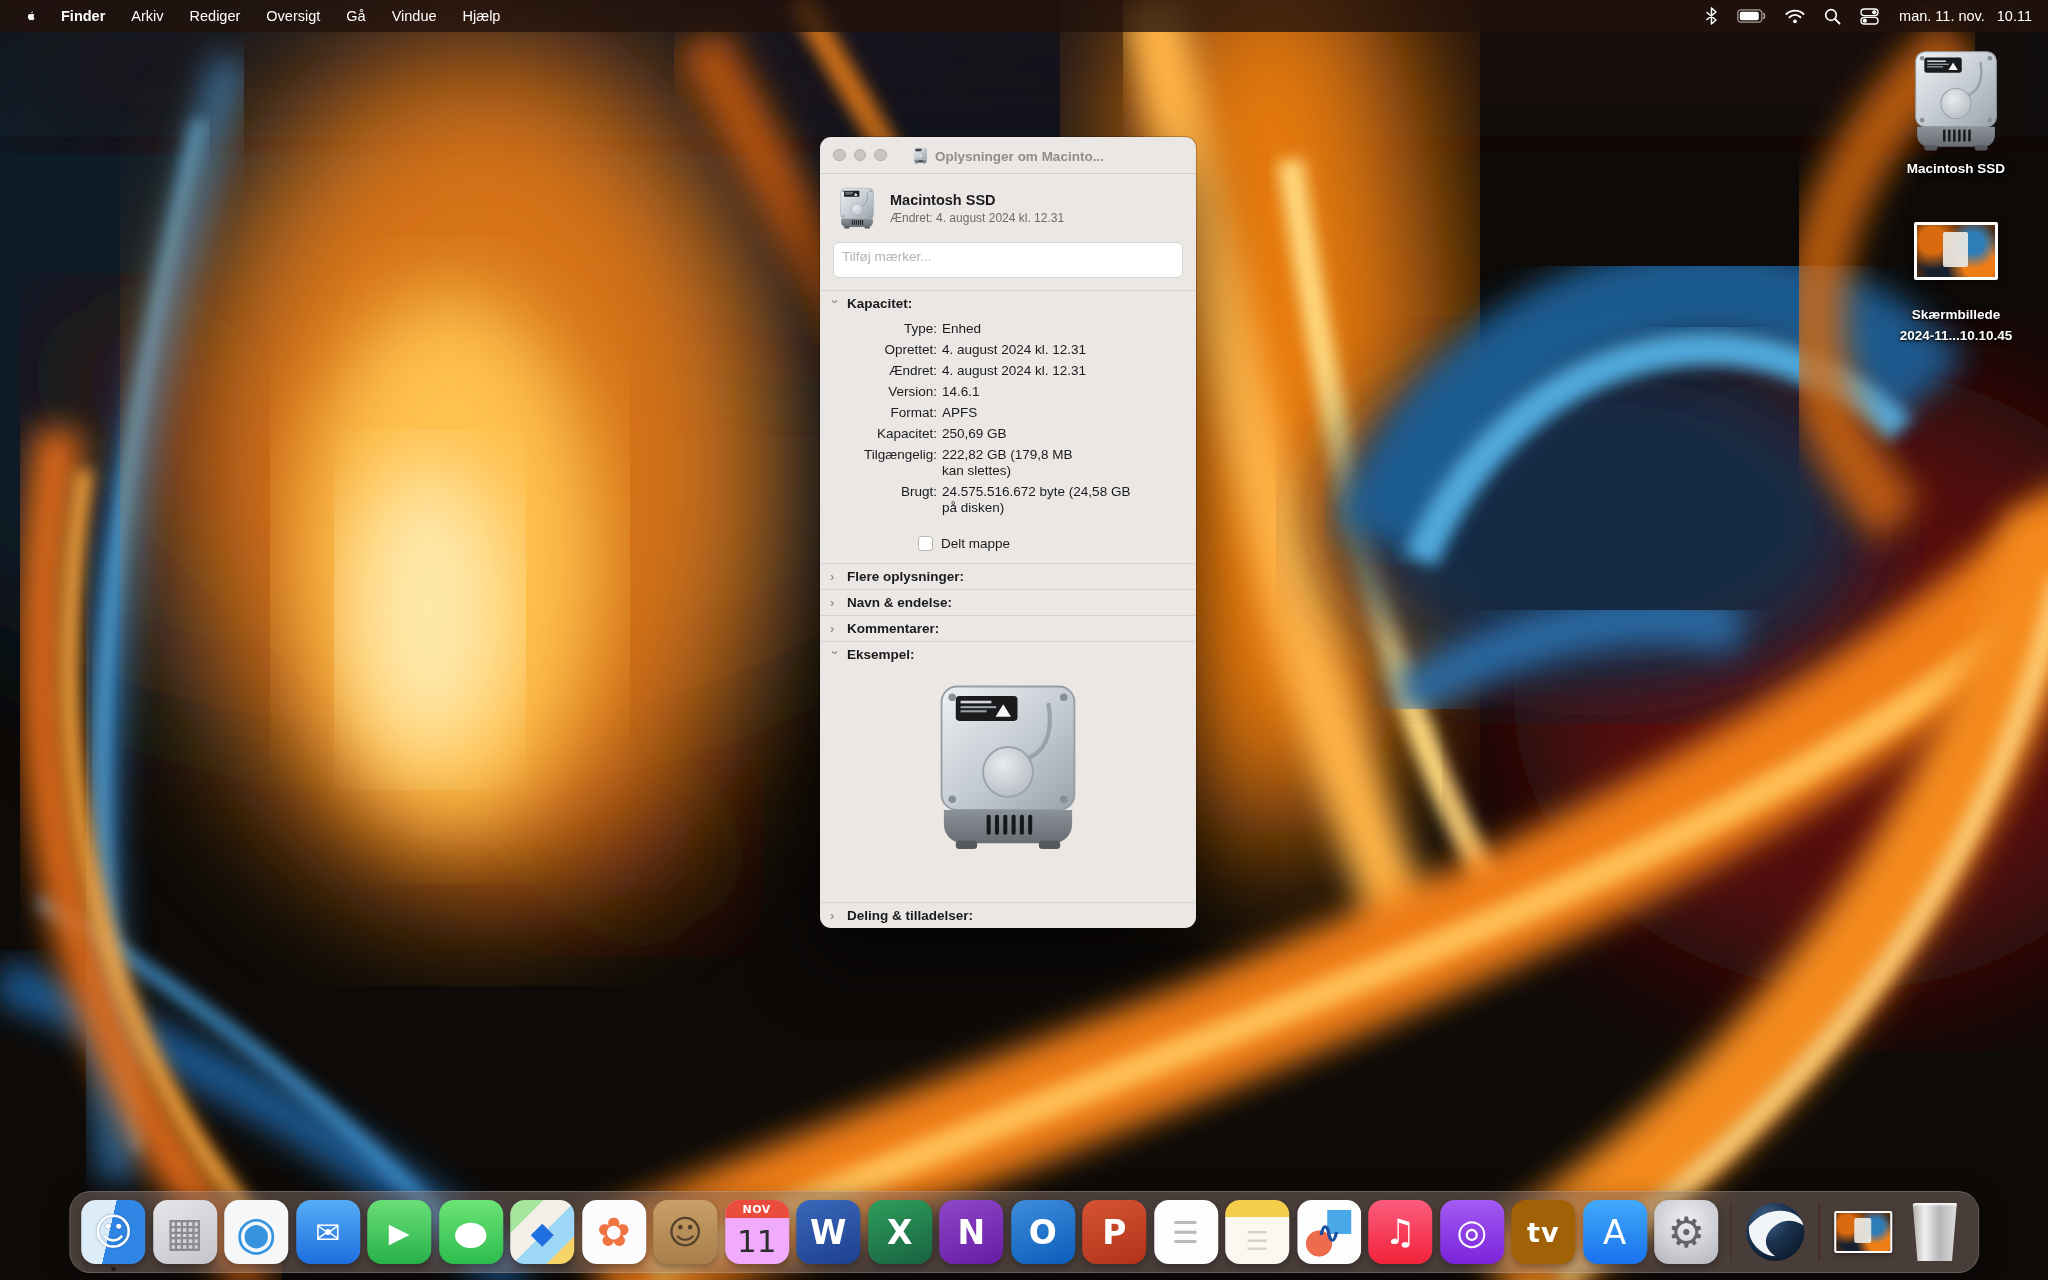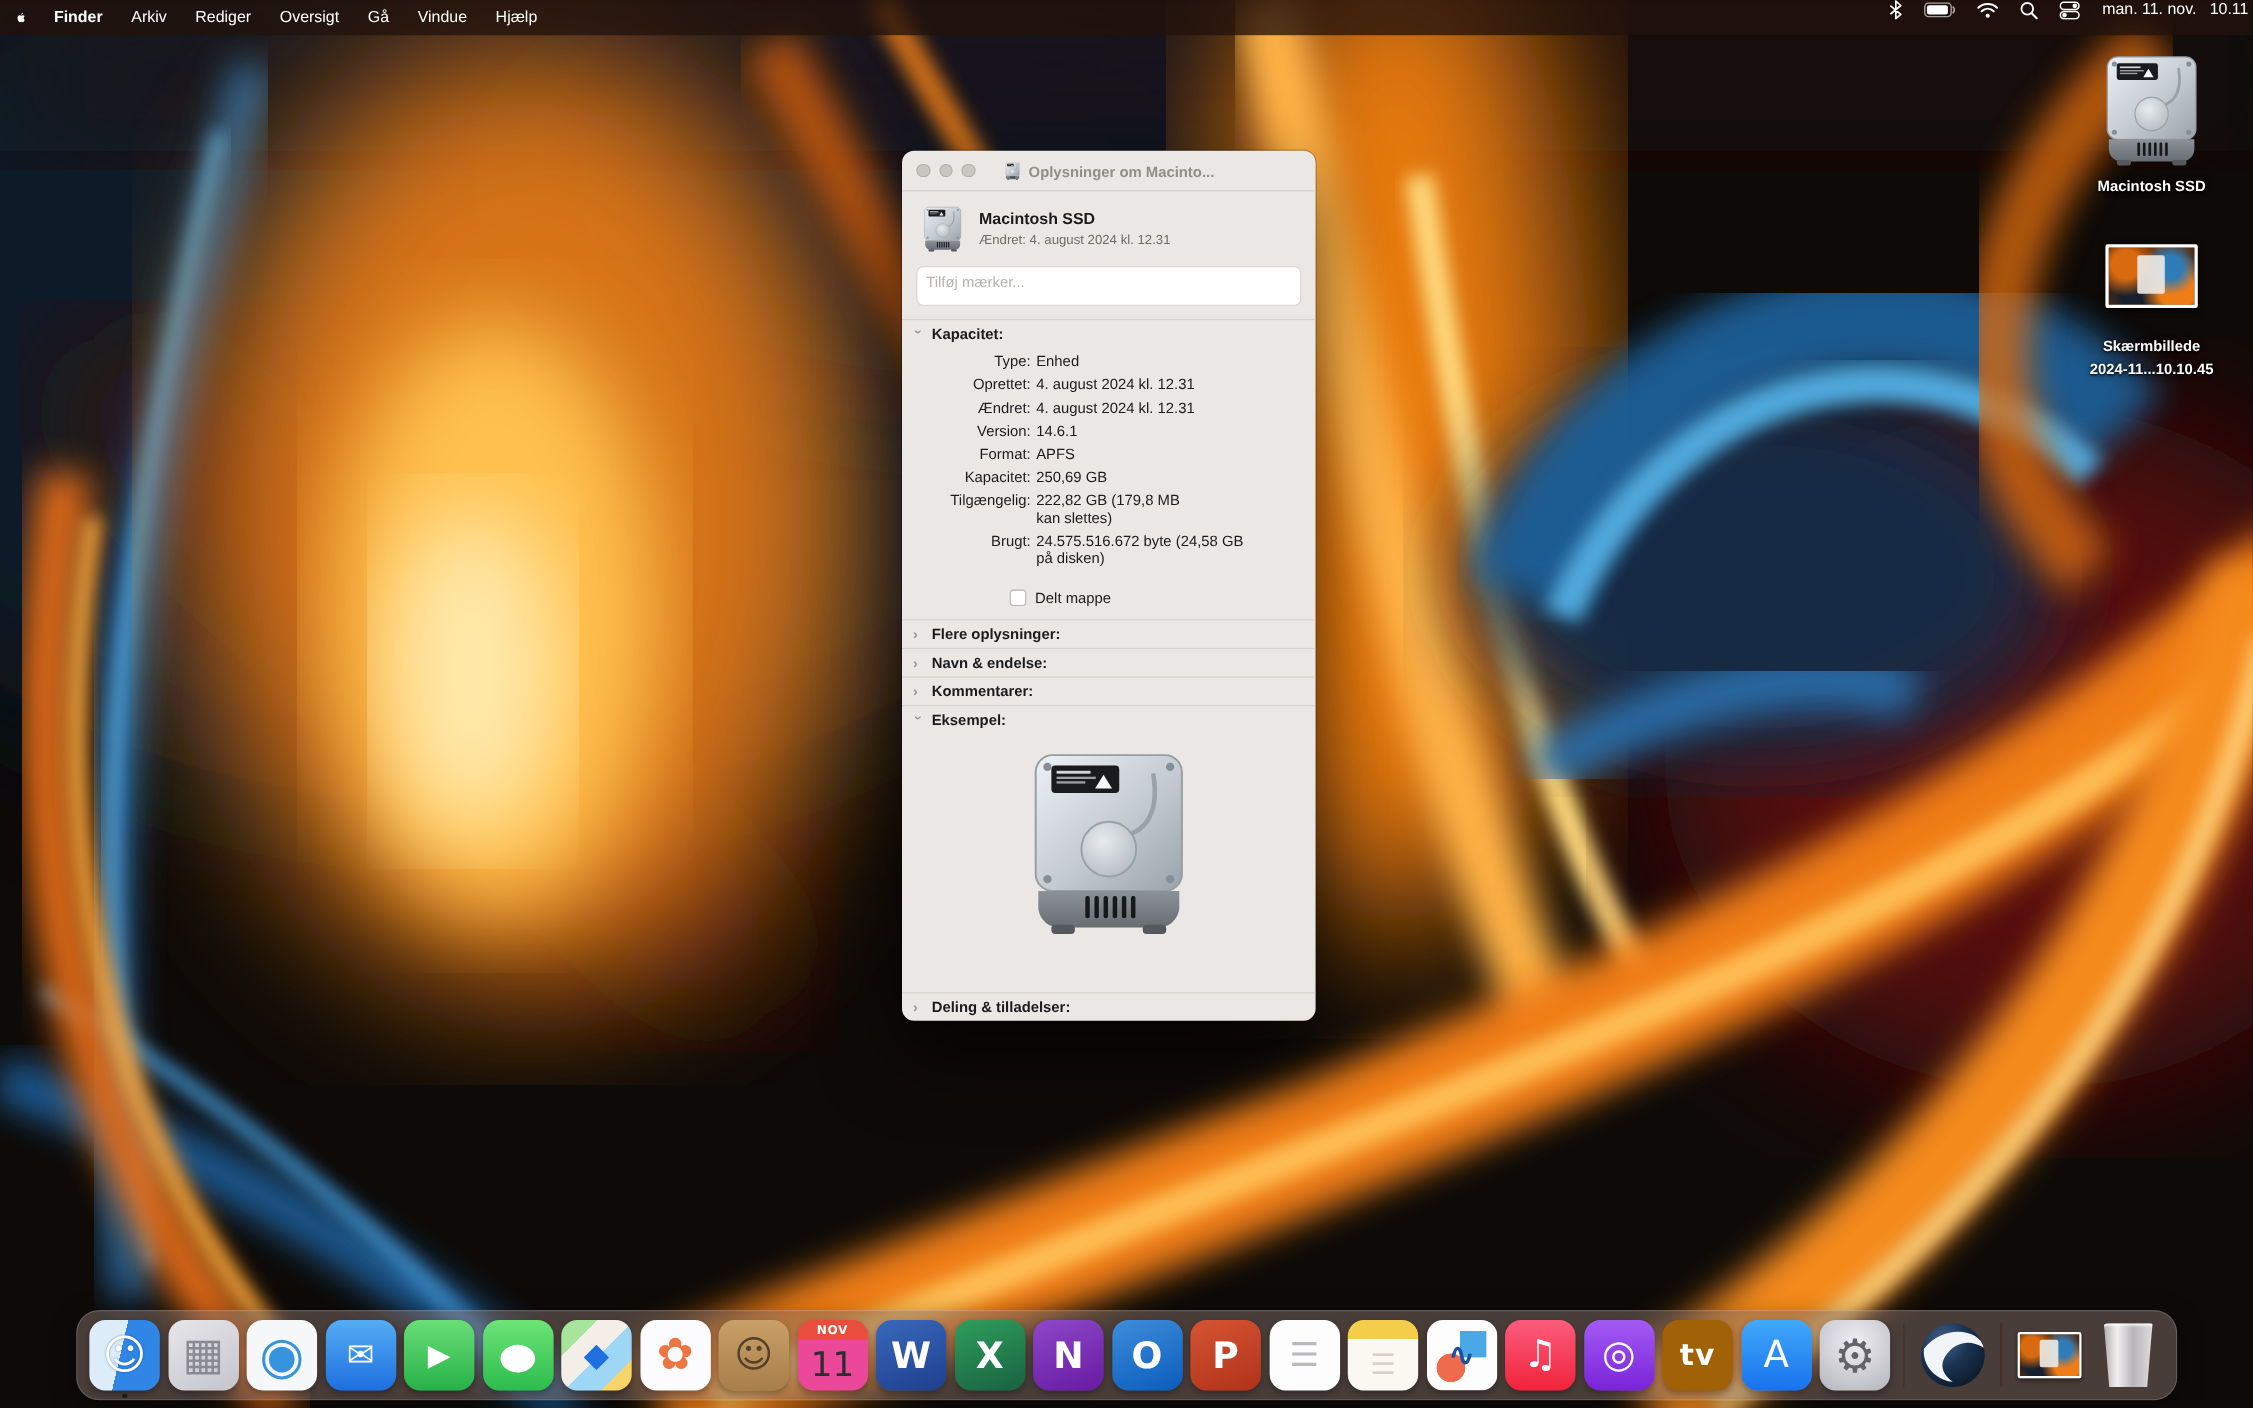--- a/index.html
+++ b/index.html
@@ -5,22 +5,22 @@
   * { margin:0; padding:0; box-sizing:border-box; }
   html,body { width:2048px; height:1280px; overflow:hidden;
     font-family:"Liberation Sans","DejaVu Sans",sans-serif; }
   body { position:relative; background:#0b0908; }
 
   
   #wallpaper { position:absolute; inset:0; width:2048px; height:1280px; }
 
   
   .menubar { position:absolute; top:0; left:0; right:0; height:32px;
-    background:rgba(34,18,11,0.78); display:flex; align-items:flex-start;
-    color:#fff; font-size:14.5px; padding:0 4px; z-index:50; }
+    background:rgba(34,18,11,0.78); display:flex; align-items:center;
+    color:#fff; font-size:14.5px; padding:0 16px; z-index:50; }
   .mb-left { display:flex; align-items:center; gap:4px; }
   .mb-item { padding:0 11px; height:32px; display:flex; align-items:center; border-radius:4px; }
   .mb-item.app { font-weight:700; }
   .mb-apple { width:30px; display:flex; justify-content:center; align-items:center; }
   .mb-right { margin-left:auto; display:flex; align-items:center; gap:10px; }
   .mb-status { display:flex; align-items:center; gap:19px; margin-right:10px; }
   .mb-status svg { display:block; }
   .mb-clock { display:flex; gap:12px; font-size:14.5px; }
 
   
@@ -102,21 +102,21 @@
   .di-launchpad { background:linear-gradient(150deg,#e6e6ea,#c4c4cc); color:#8a8a92; font-size:40px; }
   .di-safari { background:#f5f7f9; color:#3693de; font-size:47px; }
   .di-mail { background:linear-gradient(180deg,#54adf4,#1d6fe0); color:#fff; font-size:30px; }
   .di-facetime { background:linear-gradient(180deg,#6ade77,#27b149); color:#fff; font-size:27px; }
   .di-messages { background:linear-gradient(180deg,#6ce476,#2cbc4d); color:#fff; font-size:33px; }
   .di-messages span { transform:scaleX(1.25); display:inline-block; }
   .di-maps { background:linear-gradient(135deg,#a7e49c 0 26%,#f3efe8 26% 52%,#9ed7f5 52% 78%,#f6d468 78%);
     color:#1f6fe0; font-size:30px; }
   .di-photos { background:#fcfcfe; color:#ee7442; font-size:40px; }
   .di-contacts { background:linear-gradient(180deg,#c9a067,#a87e4a); color:#53412c; font-size:34px; }
-  .di-calendar { background:#ec4899; flex-direction:column; gap:0; }
+  .di-calendar { background:#f0abfc; flex-direction:column; gap:0; }
   .cal-month { font-size:11px; font-weight:700; color:#fff; background:#eb4d3d; width:100%;
     text-align:center; padding:3px 0 2px; letter-spacing:.5px; }
   .cal-day { font-size:31px; color:#2c2c2e; flex:1; display:flex; align-items:center; }
   .di-word { background:linear-gradient(160deg,#3a68bb,#1e3f8f); color:#fff; font-weight:700; font-size:33px; }
   .di-excel { background:linear-gradient(160deg,#2e9e5b,#196241); color:#fff; font-weight:700; font-size:33px; }
   .di-onenote { background:linear-gradient(160deg,#8d48c8,#681aa3); color:#fff; font-weight:700; font-size:33px; }
   .di-outlook { background:linear-gradient(160deg,#3e8cdb,#0a5dbb); color:#fff; font-weight:700; font-size:33px; }
   .di-powerpoint { background:linear-gradient(160deg,#d45433,#b2321a); color:#fff; font-weight:700; font-size:33px; }
   .di-reminders { background:#fdfdfd; color:#b9b9be; font-size:30px; }
   .di-notes { background:linear-gradient(180deg,#f4cd4b 0 27%,#fbf8f1 27%); color:#d8d2c4;

